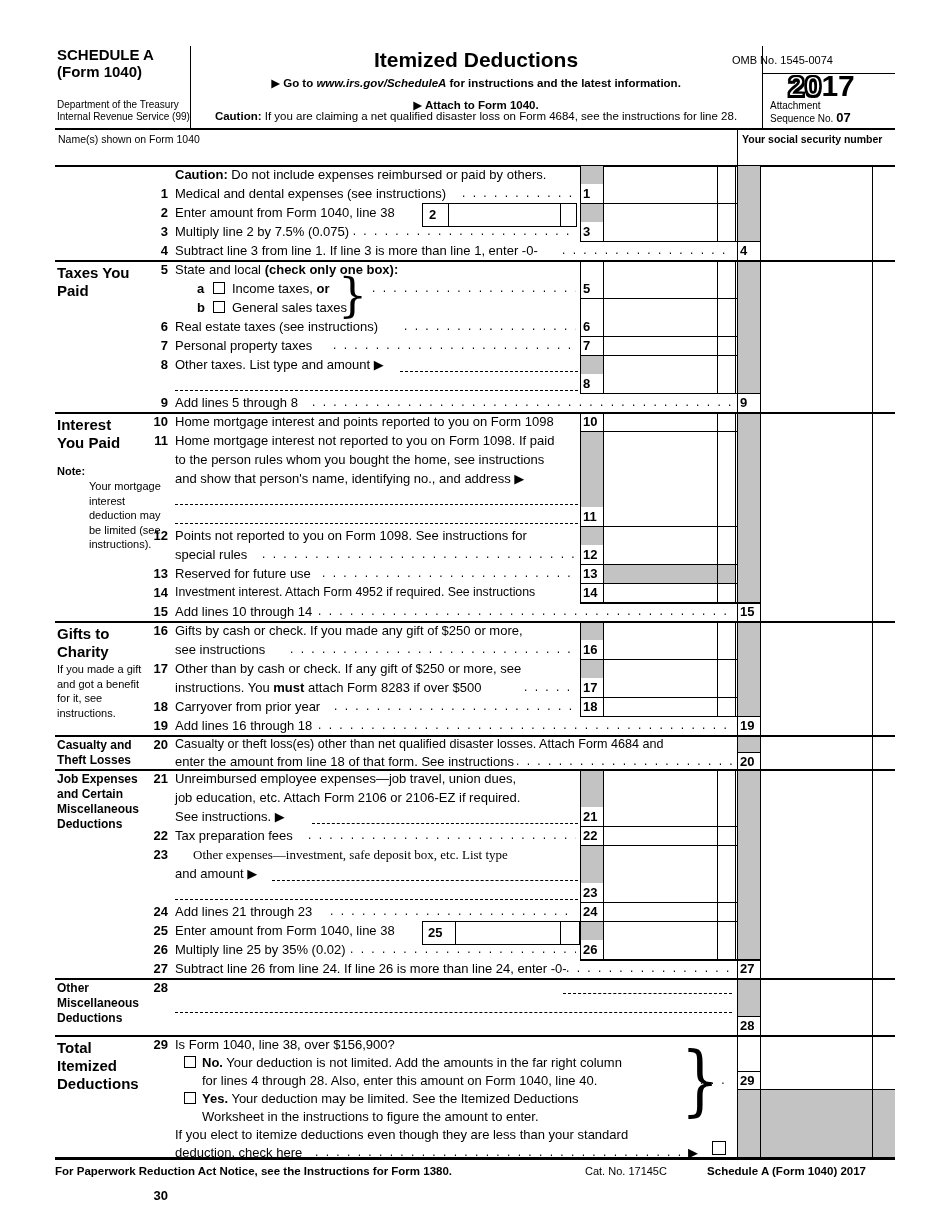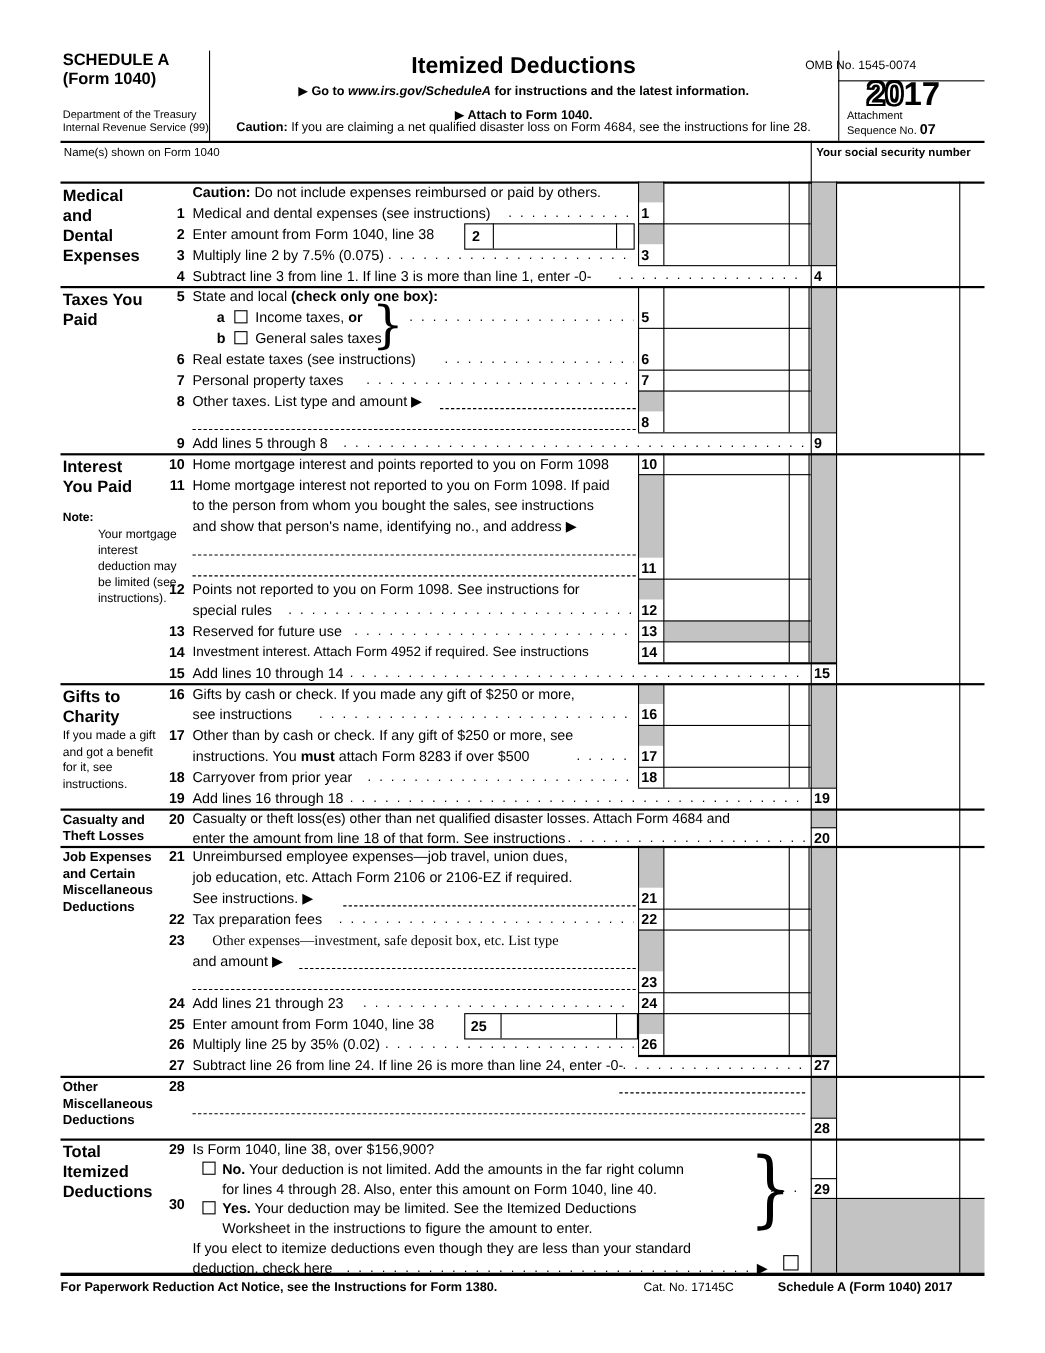--- a/index.html
+++ b/index.html
@@ -129,21 +129,20 @@
   <div class="h" style="left:580px;top:845px;width:157px;"></div>
   <div class="h" style="left:580px;top:902px;width:157px;"></div>
   <div class="h" style="left:580px;top:921px;width:157px;"></div>
   <div class="h h2" style="left:580px;top:959px;width:180px;"></div>
 
   <div class="h" style="left:737px;top:752px;width:23px;"></div>
   <div class="h" style="left:737px;top:1016px;width:23px;"></div>
   <div class="h" style="left:737px;top:1071px;width:23px;"></div>
   <div class="h" style="left:737px;top:1089px;width:158px;"></div>
 
-  <div class="lbl" style="left:57px;top:170px;width:72px;">Medical and Dental Expenses</div>
   <div class="lbl" style="left:57px;top:264px;width:82px;">Taxes You Paid</div>
   <div class="lbl" style="left:57px;top:416px;width:64px;">Interest You Paid</div>
   <div class="note b" style="left:57px;top:464px;width:86px;">Note:</div>
   <div class="note" style="left:57px;top:479px;width:86px;margin-left:32px;">Your mortgage interest deduction may be limited (see instructions).</div>
   <div class="lbl" style="left:57px;top:625px;width:60px;">Gifts to Charity</div>
   <div class="note" style="left:57px;top:662px;width:92px;">If you made a gift and got a benefit for it, see instructions.</div>
   <div class="lbl12" style="left:57px;top:738px;width:88px;">Casualty and Theft Losses</div>
   <div class="lbl12" style="left:57px;top:772px;width:92px;">Job Expenses and Certain Miscellaneous Deductions</div>
   <div class="lbl12" style="left:57px;top:981px;width:88px;">Other Miscellaneous Deductions</div>
   <div class="lbl" style="left:57px;top:1039px;width:80px;">Total Itemized Deductions</div>
@@ -204,21 +203,21 @@
   <div class="field" style="left:604px;top:261px;width:112px;height:36px;"></div>
   <div class="field" style="left:604px;top:299px;width:112px;height:36px;"></div>
   <div class="field" style="left:604px;top:337px;width:112px;height:17px;"></div>
   <div class="field" style="left:604px;top:356px;width:112px;height:36px;"></div>
   <div class="field" style="left:761px;top:261px;width:110px;height:150px;"></div>
 
   <div class="num" style="top:412px;">10</div>
   <div class="t" style="left:175px;top:412px;">Home mortgage interest and points reported to you on Form 1098</div>
   <div class="num" style="top:431px;">11</div>
   <div class="t" style="left:175px;top:431px;">Home mortgage interest not reported to you on Form 1098. If paid</div>
-  <div class="t" style="left:175px;top:450px;">to the person from whom you bought the sales, see instructions</div>
+  <div class="t" style="left:175px;top:450px;">to the person rules whom you bought the home, see instructions</div>
   <div class="t" style="left:175px;top:469px;">and show that person's name, identifying no., and address ▶</div>
   <div class="dash" style="left:175px;top:504px;width:403px;"></div>
   <div class="dash" style="left:175px;top:523px;width:403px;"></div>
   <div class="num" style="top:526px;">12</div>
   <div class="t" style="left:175px;top:526px;">Points not reported to you on Form 1098. See instructions for</div>
   <div class="t" style="left:175px;top:545px;">special rules</div>
   <div class="dots" style="left:262px;top:545px;width:314px;">. . . . . . . . . . . . . . . . . . . . . . . . . . . . . . . . . . . . . . . . . . . . . . . . . . . . . . . . . . . .</div>
   <div class="num" style="top:564px;">13</div>
   <div class="t" style="left:175px;top:564px;">Reserved for future use</div>
   <div class="dots" style="left:322px;top:564px;width:254px;">. . . . . . . . . . . . . . . . . . . . . . . . . . . . . . . . . . . . . . . . . . . . . . . . . . . . . . . . . . . .</div>
@@ -321,21 +320,21 @@
   <div class="cb" style="left:184px;top:1056px;"></div>
   <div class="t" style="left:202px;top:1053px;"><span class="b">No.</span><span> Your deduction is not limited. Add the amounts in the far right column</span></div>
   <div class="t" style="left:202px;top:1071px;">for lines 4 through 28. Also, enter this amount on Form 1040, line 40.</div>
   <div class="cb" style="left:184px;top:1092px;"></div>
   <div class="t" style="left:202px;top:1089px;"><span class="b">Yes.</span><span> Your deduction may be limited. See the Itemized Deductions</span></div>
   <div class="t" style="left:202px;top:1107px;">Worksheet in the instructions to figure the amount to enter.</div>
   <div class="brace" style="left:676px;top:1042px;font-size:76px;line-height:76px;transform:scaleX(.8);">}</div>
   <div class="dots" style="left:700px;top:1071px;width:32px;">. . . . . . . . . . . . . . . . . . . . . . . . . . . . . . . . . . . . . . . . . . . . . . . . . . . . . . . . . . . .</div>
   <div class="bx" style="left:740px;top:1071px;">29</div>
   <div class="field" style="left:761px;top:1036px;width:110px;height:52px;"></div>
-  <div class="num" style="top:1085px;">30</div>
+  <div class="num" style="top:1186px;">30</div>
   <div class="t" style="left:175px;top:1125px;">If you elect to itemize deductions even though they are less than your standard</div>
   <div class="t" style="left:175px;top:1143px;">deduction, check here</div>
   <div class="dots" style="left:315px;top:1143px;width:368px;">. . . . . . . . . . . . . . . . . . . . . . . . . . . . . . . . . . . . . . . . . . . . . . . . . . . . . . . . . . . .</div>
   <div class="t" style="left:688px;top:1143px;">▶</div>
   <div class="cb" style="left:712px;top:1141px;width:12px;height:12px;"></div>
 
   <div class="t s12 b" style="left:55px;top:1162px;">For Paperwork Reduction Act Notice, see the Instructions for Form 1380.</div>
   <div class="t s11" style="left:585px;top:1162px;">Cat. No. 17145C</div>
   <div class="t s12 b" style="left:626px;top:1162px;width:240px;text-align:right;">Schedule A (Form 1040) 2017</div>
 

